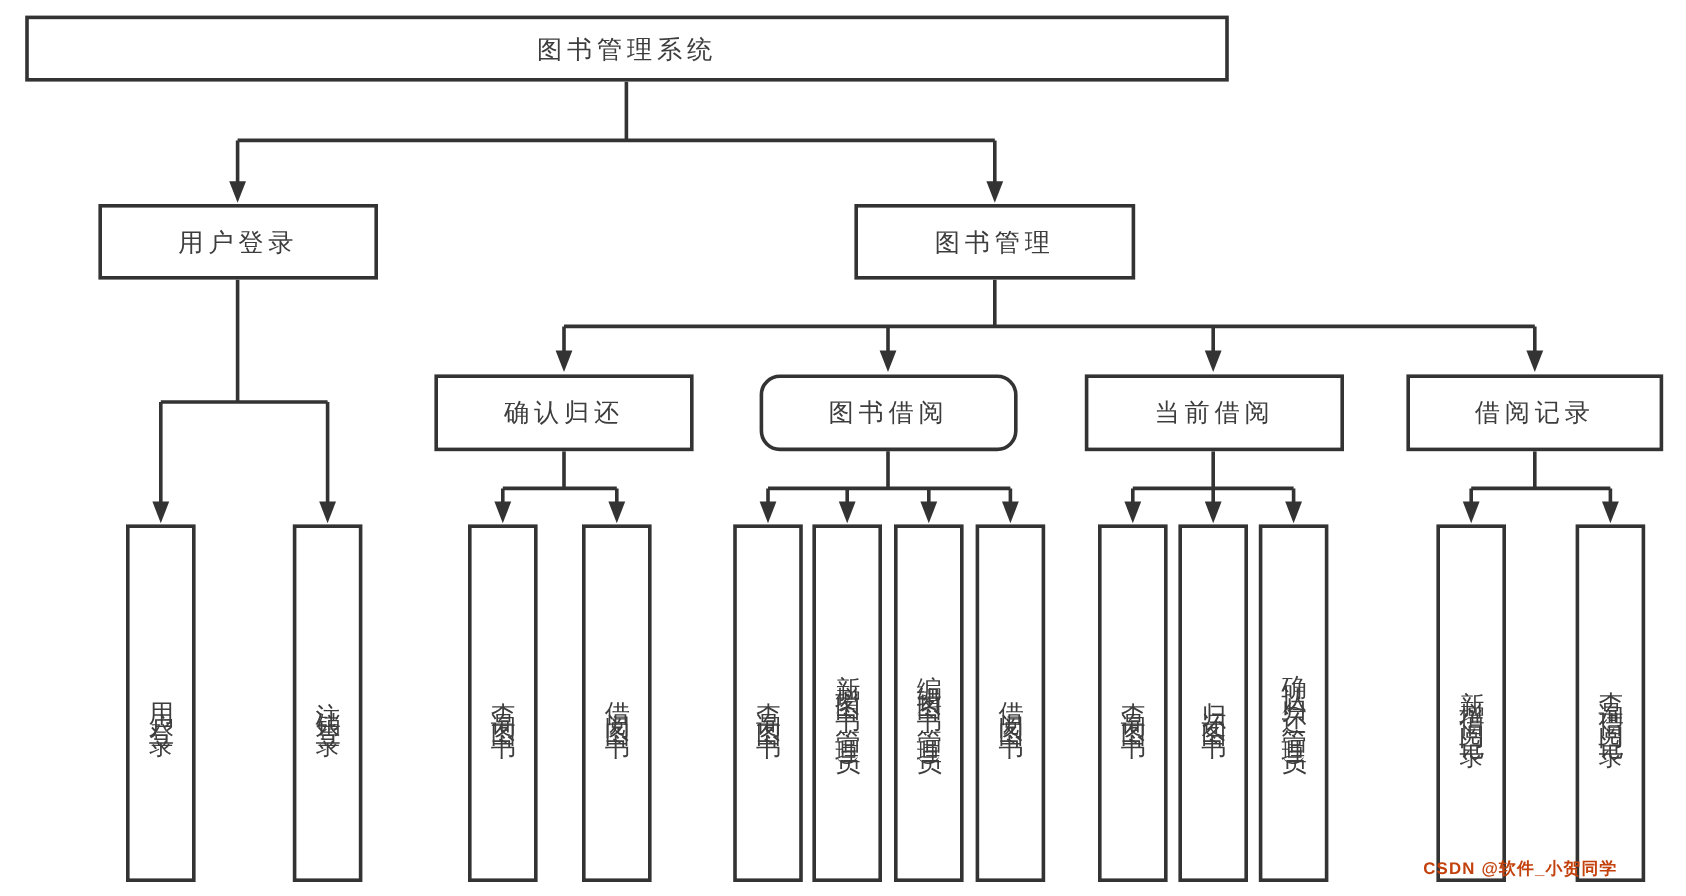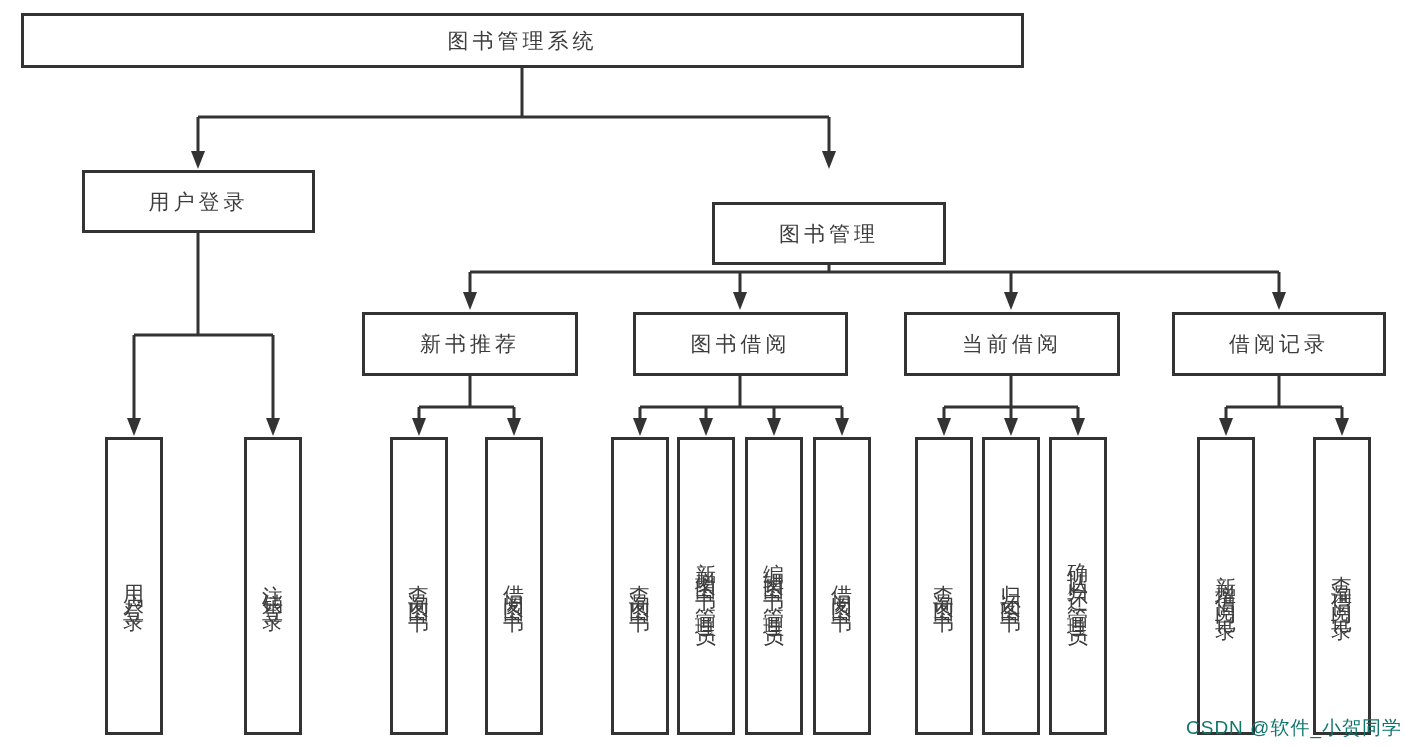--- a/index.html
+++ b/index.html
@@ -36,25 +36,26 @@
   .node.v span {
     writing-mode: vertical-rl;
     text-orientation: mixed;
     letter-spacing: 9px;
     line-height: 1;
     white-space: nowrap;
   }
   .watermark {
     position: absolute;
     left: 1186px; top: 715px;
-    font-size: 19px;
-    color: #0f766e;
+    font-size: 14px;
+    color: #c2410c;
     letter-spacing: 1px;
     white-space: nowrap;
     z-index: 5;
+    font-weight: bold;
   }
 </style>
 </head>
 <body>
 
 <div class="canvas">
 
   <svg class="connectors" viewBox="0 0 1405 747">
 
     <g stroke="#333333" stroke-width="3" fill="none">
@@ -119,28 +120,28 @@
     </g>
   </svg>
 
   <div class="node h" style="left:21px; top:13px; width:1003px; height:55px;">
     <span>图书管理系统</span>
   </div>
 
   <div class="node h" style="left:82px; top:170px; width:233px; height:63px;">
     <span>用户登录</span>
   </div>
-  <div class="node h" style="left:712px; top:170px; width:234px; height:63px;margin-top:32px;">
+  <div class="node h" style="left:712px; top:170px; width:234px; height:63px;">
     <span>图书管理</span>
   </div>
 
   <div class="node h" style="left:362px; top:312px; width:216px; height:64px;">
-    <span>新书推荐</span>
+    <span>确认归还</span>
   </div>
-  <div class="node h" style="left:633px; top:312px; width:215px; height:64px;">
+  <div class="node h" style="left:633px; top:312px; width:215px; height:64px;border-radius:17px;">
     <span>图书借阅</span>
   </div>
   <div class="node h" style="left:904px; top:312px; width:216px; height:64px;font-family:Liberation Serif, serif;">
     <span>当前借阅</span>
   </div>
   <div class="node h" style="left:1172px; top:312px; width:214px; height:64px;text-align:right;">
     <span>借阅记录</span>
   </div>
 
   <div class="node v" style="left:105px; top:437px; width:58px; height:298px;">

